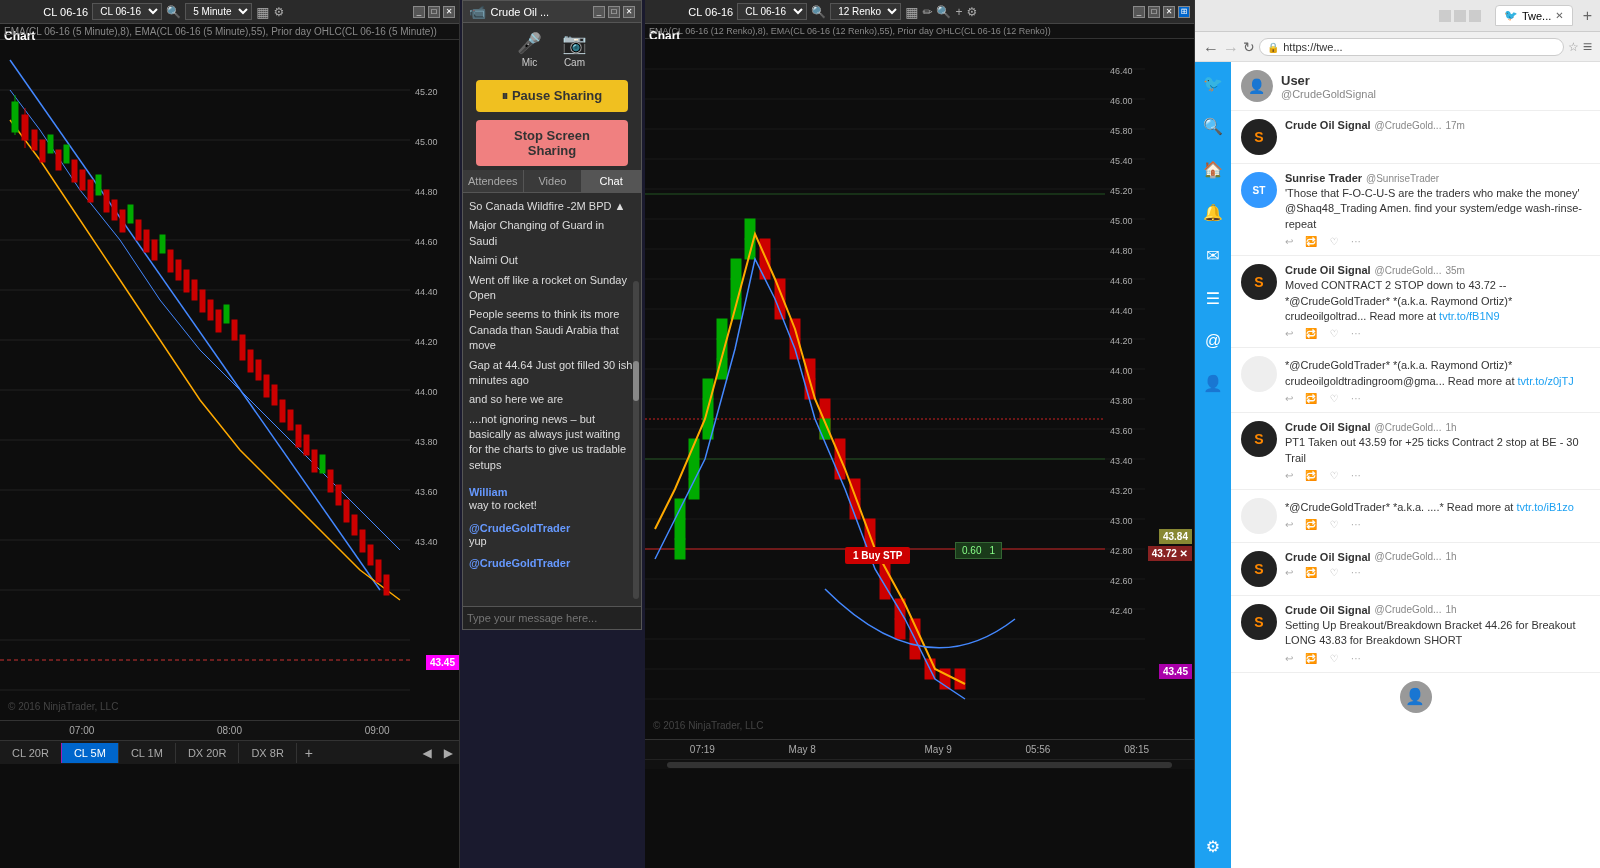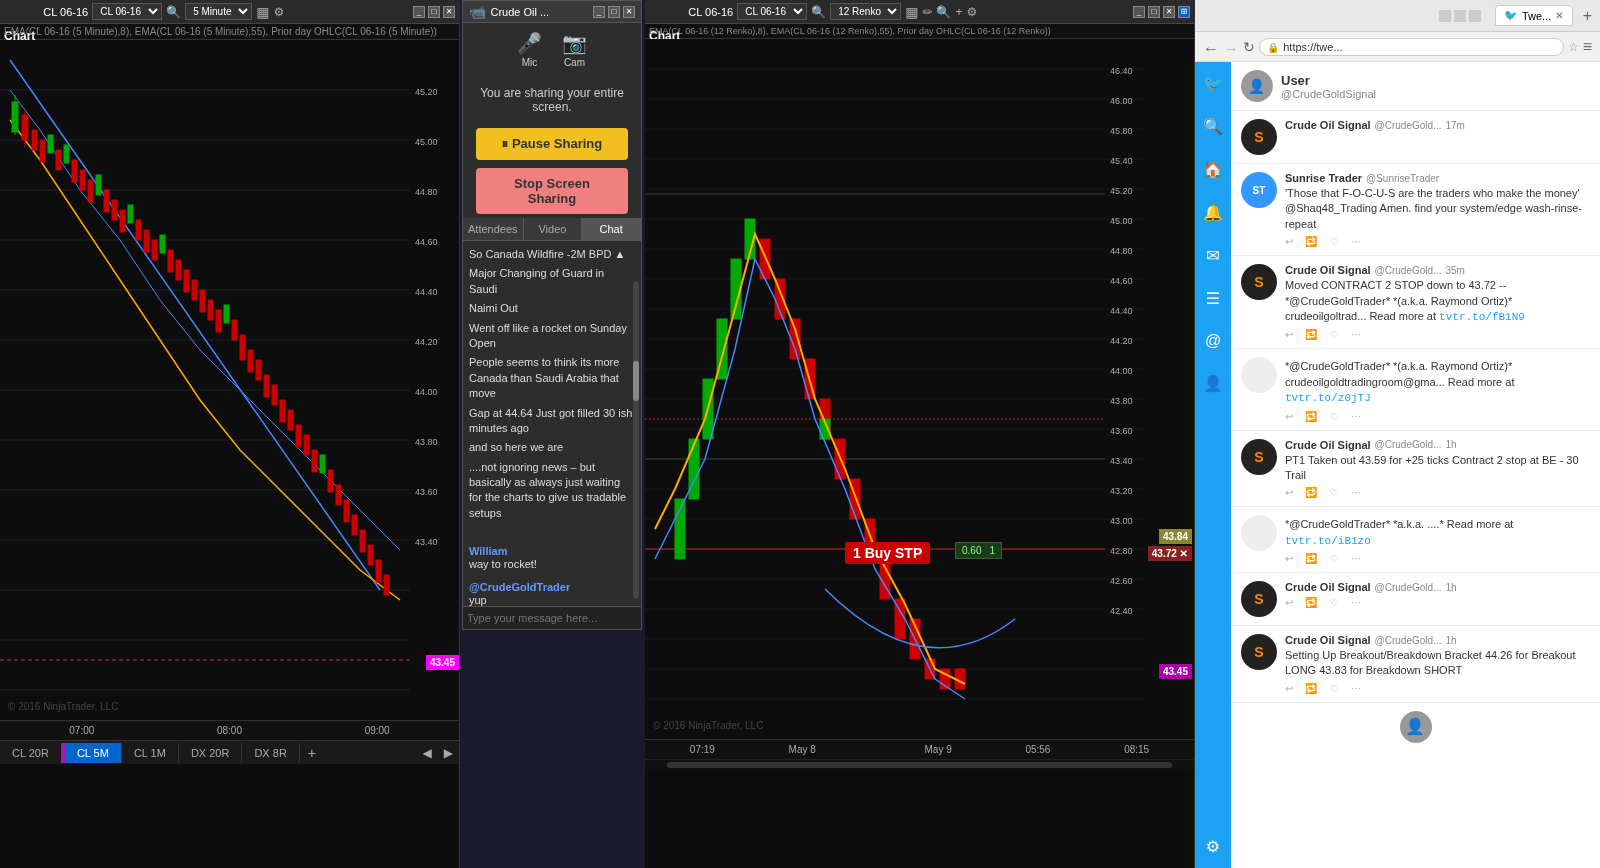--- a/index.html
+++ b/index.html
@@ -356,21 +356,20 @@
     }
     .tweet-text {
       color: #333;
       font-size: 11px;
       line-height: 1.4;
       margin-top: 2px;
     }
     .tweet-link {
       color: #1da1f2;
       font-size: 11px;
-      font-family: Liberation Mono, monospace;
     }
     .tweet-actions {
       display: flex;
       gap: 12px;
       margin-top: 4px;
     }
     .tweet-action {
       color: #aaa;
       font-size: 10px;
       cursor: pointer;
@@ -519,21 +518,21 @@
     <div style="position:absolute; bottom:8px; left:8px; color:#444; font-size:10px;">© 2016 NinjaTrader, LLC</div>
   </div>
 
   <div style="background:#111; border-top:1px solid #333; padding:4px 8px; display:flex; justify-content:space-around;">
     <span style="color:#aaa;font-size:10px;">07:00</span>
     <span style="color:#aaa;font-size:10px;">08:00</span>
     <span style="color:#aaa;font-size:10px;">09:00</span>
   </div>
 
   <div style="display:flex; background:#1a1a1a; border-top:1px solid #333; height:24px; align-items:center;">
-    <div style="padding:4px 12px; color:#aaa; font-size:11px; cursor:pointer; border-right:4px solid #a21caf;">CL 20R</div>
+    <div style="padding:4px 12px; color:#aaa; font-size:11px; cursor:pointer; border-right:1px solid #a21caf;">CL 20R</div>
     <div style="padding:4px 12px; background:#0066cc; color:#fff; font-size:11px; cursor:pointer; border-right:1px solid #333;">CL 5M</div>
     <div style="padding:4px 12px; color:#aaa; font-size:11px; cursor:pointer; border-right:1px solid #333;">CL 1M</div>
     <div style="padding:4px 12px; color:#aaa; font-size:11px; cursor:pointer; border-right:1px solid #333;">DX 20R</div>
     <div style="padding:4px 12px; color:#aaa; font-size:11px; cursor:pointer; border-right:1px solid #333;">DX 8R</div>
     <div style="padding:4px 8px; color:#aaa; font-size:14px; cursor:pointer;">+</div>
 
     <div style="margin-left:auto;display:flex;">
       <div style="padding:4px 6px;color:#aaa;cursor:pointer;font-size:12px;">◀</div>
       <div style="padding:4px 6px;color:#aaa;cursor:pointer;font-size:12px;">▶</div>
     </div>
@@ -558,42 +557,41 @@
     <div class="media-btn">
       <span class="media-btn-icon">🎤</span>
       <span class="media-btn-label">Mic</span>
     </div>
     <div class="media-btn">
       <span class="media-btn-icon">📷</span>
       <span class="media-btn-label">Cam</span>
     </div>
   </div>
 
-  <div class="sharing-info">You are sharing your entire screen.</div>
 
   <button class="pause-btn">⏸ Pause Sharing</button>
 
   <button class="stop-btn">Stop Screen Sharing</button>
 
   <div class="zoom-tabs">
     <div class="zoom-tab">Attendees</div>
     <div class="zoom-tab">Video</div>
     <div class="zoom-tab active">Chat</div>
   </div>
 
   <div class="chat-messages">
     <div class="chat-message">So Canada Wildfire -2M BPD ▲</div>
     <div class="chat-message">Major Changing of Guard in Saudi</div>
     <div class="chat-message">Naimi Out</div>
     <div class="chat-message">Went off like a rocket on Sunday Open</div>
     <div class="chat-message">People seems to think its more Canada than Saudi Arabia that move</div>
     <div class="chat-message">Gap at 44.64 Just got filled 30 ish minutes ago</div>
     <div class="chat-message">and so here we are</div>
     <div class="chat-message">....not ignoring news – but basically as always just waiting for the charts to give us tradable setups</div>
-    <div style="margin-top:20px;">
+    <div style="margin-top:9px;">
       <div class="chat-user">William</div>
       <div class="chat-message">way to rocket!</div>
     </div>
     <div style="margin-top:4px;">
       <div class="chat-user">@CrudeGoldTrader</div>
       <div class="chat-message">yup</div>
     </div>
     <div style="margin-top:4px;">
       <div class="chat-user">@CrudeGoldTrader</div>
 
@@ -733,21 +731,21 @@
       <text x="465" y="515" fill="#aaa" font-size="9">42.80</text>
       <text x="465" y="545" fill="#aaa" font-size="9">42.60</text>
       <text x="465" y="575" fill="#aaa" font-size="9">42.40</text>
     </svg>
     
     <div style="position:absolute; bottom:180px; left:310px; background:#1a3a1a; border:1px solid #336633; padding:2px 6px; font-size:10px; color:#88ff88; display:flex; gap:8px;">
       <span>0.60</span>
       <span>1</span>
     </div>
     
-    <div style="position:absolute; bottom:175px; left:200px; background:#cc0000; color:#fff; font-size:14px; font-weight:bold; padding:3px 8px; border-radius:2px;">1 Buy STP</div>
+    <div style="position:absolute; bottom:175px; left:200px; background:#cc0000; color:#fff; font-size:10px; font-weight:bold; padding:3px 8px; border-radius:2px;">1 Buy STP</div>
     
     <div style="position:absolute; bottom:195px; right:2px; background:#888833; color:#fff; font-size:10px; font-weight:bold; padding:2px 4px;">43.84</div>
     <div style="position:absolute; bottom:178px; right:2px; background:#882222; color:#fff; font-size:10px; font-weight:bold; padding:2px 4px;">43.72 ✕</div>
     <div style="position:absolute; bottom:60px; right:2px; background:#aa00aa; color:#fff; font-size:10px; font-weight:bold; padding:2px 4px;">43.45</div>
     
     <div style="position:absolute; bottom:8px; left:8px; color:#444; font-size:10px;">© 2016 NinjaTrader, LLC</div>
   </div>
 
   <div style="background:#111; border-top:1px solid #333; padding:4px 8px; display:flex; justify-content:space-around;">
     <span style="color:#aaa;font-size:10px;">07:19</span>

